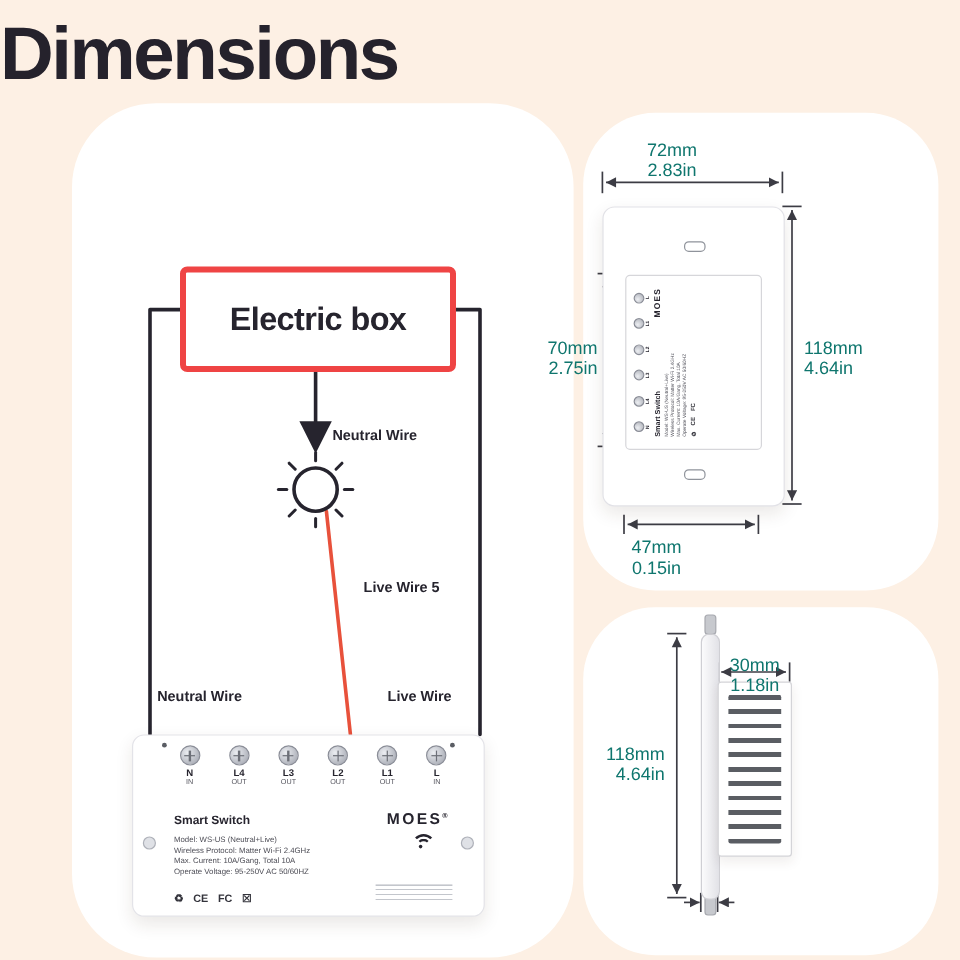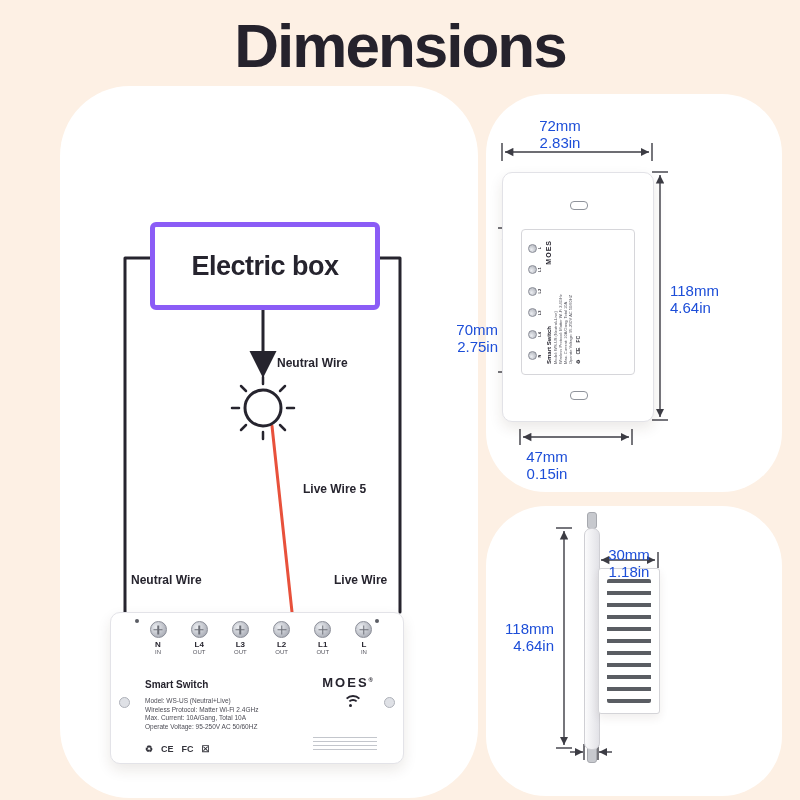--- a/index.html
+++ b/index.html
@@ -1,26 +1,26 @@
 <!DOCTYPE html>
 <html><head>
 <meta charset="utf-8">
 <style>
   html,body{margin:0;padding:0;background:#fdf0e4;}
   .canvas{position:relative;width:800px;height:800px;background:#fdf0e4;overflow:hidden;
           font-family:"Liberation Sans",sans-serif;color:#26242e;}
   .blob{position:absolute;background:#ffffff;}
-  .title{position:absolute;left:0;top:10px;width:100%;text-align:center;
+  .title{position:absolute;left:0;top:10px;width:100%;text-align:left;
          font-size:62px;font-weight:900;letter-spacing:-2px;color:#25222c;}
   svg.lines{position:absolute;left:0;top:0;pointer-events:none;}
-  .ebox{position:absolute;left:150px;top:222px;width:220px;height:78px;border:5px solid #8b5cf6;
+  .ebox{position:absolute;left:150px;top:222px;width:220px;height:78px;border:5px solid #ef4444;
         border-radius:6px;background:#fff;display:flex;align-items:center;justify-content:center;
         font-size:27px;font-weight:800;letter-spacing:-0.5px;}
   .wlabel{position:absolute;font-size:12px;font-weight:bold;color:#26242e;white-space:nowrap;}
-  .dim{position:absolute;font-size:15px;font-weight:500;color:#1d4ed8;line-height:17px;text-align:center;}
+  .dim{position:absolute;font-size:15px;font-weight:500;color:#0f766e;line-height:17px;text-align:center;}
   .dim.right{text-align:right;}
   .dim.left{text-align:left;}
   
   .device{position:absolute;left:110px;top:612px;width:292px;height:150px;background:#fff;
           border:1px solid #e3e3e8;border-radius:10px;box-shadow:0 6px 14px rgba(60,40,20,.10);}
   .termrow{position:absolute;left:30px;right:22px;top:8px;display:flex;justify-content:space-between;}
   .term{width:34px;text-align:center;}
   .screw{width:15px;height:15px;margin:0 auto;border-radius:50%;border:1.5px solid #8a8d97;position:relative;
          background:radial-gradient(circle at 35% 35%, #eceef2, #b9bcc4 62%, #9b9ea8);}
   .screw::before,.screw::after{content:"";position:absolute;background:#6d7078;left:50%;top:50%;}
@@ -148,21 +148,21 @@
       <line x1="612" y1="752" x2="599" y2="752" marker-end="url(#dimA)"></line>
     </g>
   </svg>
 
   <div class="ebox">
     <span>Electric box</span>
   </div>
   <div class="wlabel" style="left:277px;top:356px;">Neutral Wire</div>
   <div class="wlabel" style="left:303px;top:482px;">Live Wire 5</div>
   <div class="wlabel" style="left:131px;top:573px;">Neutral Wire</div>
-  <div class="wlabel" style="left:334px;top:573px;">Live Wire</div>
+  <div class="wlabel" style="left:323px;top:573px;">Live Wire</div>
 
   <div class="device">
     <div class="cdot" style="left:24px;top:6px;"></div>
     <div class="cdot" style="left:264px;top:6px;"></div>
     <div class="termrow">
       <div class="term">
         <div class="screw"></div>
         <div class="tl">N</div>
         <div class="ts">IN</div>
       </div>
@@ -265,21 +265,21 @@
           <span>FC</span>
         </div>
       </div>
     </div>
   </div>
 
   <div class="dim" style="left:495px;top:117px;width:130px;">
     <div>72mm</div>
     <div>2.83in</div>
   </div>
-  <div class="dim right" style="left:430px;top:282px;width:68px;margin-top:39px;">
+  <div class="dim right" style="left:430px;top:282px;width:68px;">
     <div>70mm</div>
     <div>2.75in</div>
   </div>
   <div class="dim left" style="left:670px;top:282px;width:64px;">
     <div>118mm</div>
     <div>4.64in</div>
   </div>
   <div class="dim" style="left:482px;top:448px;width:130px;">
     <div>47mm</div>
     <div>0.15in</div>

